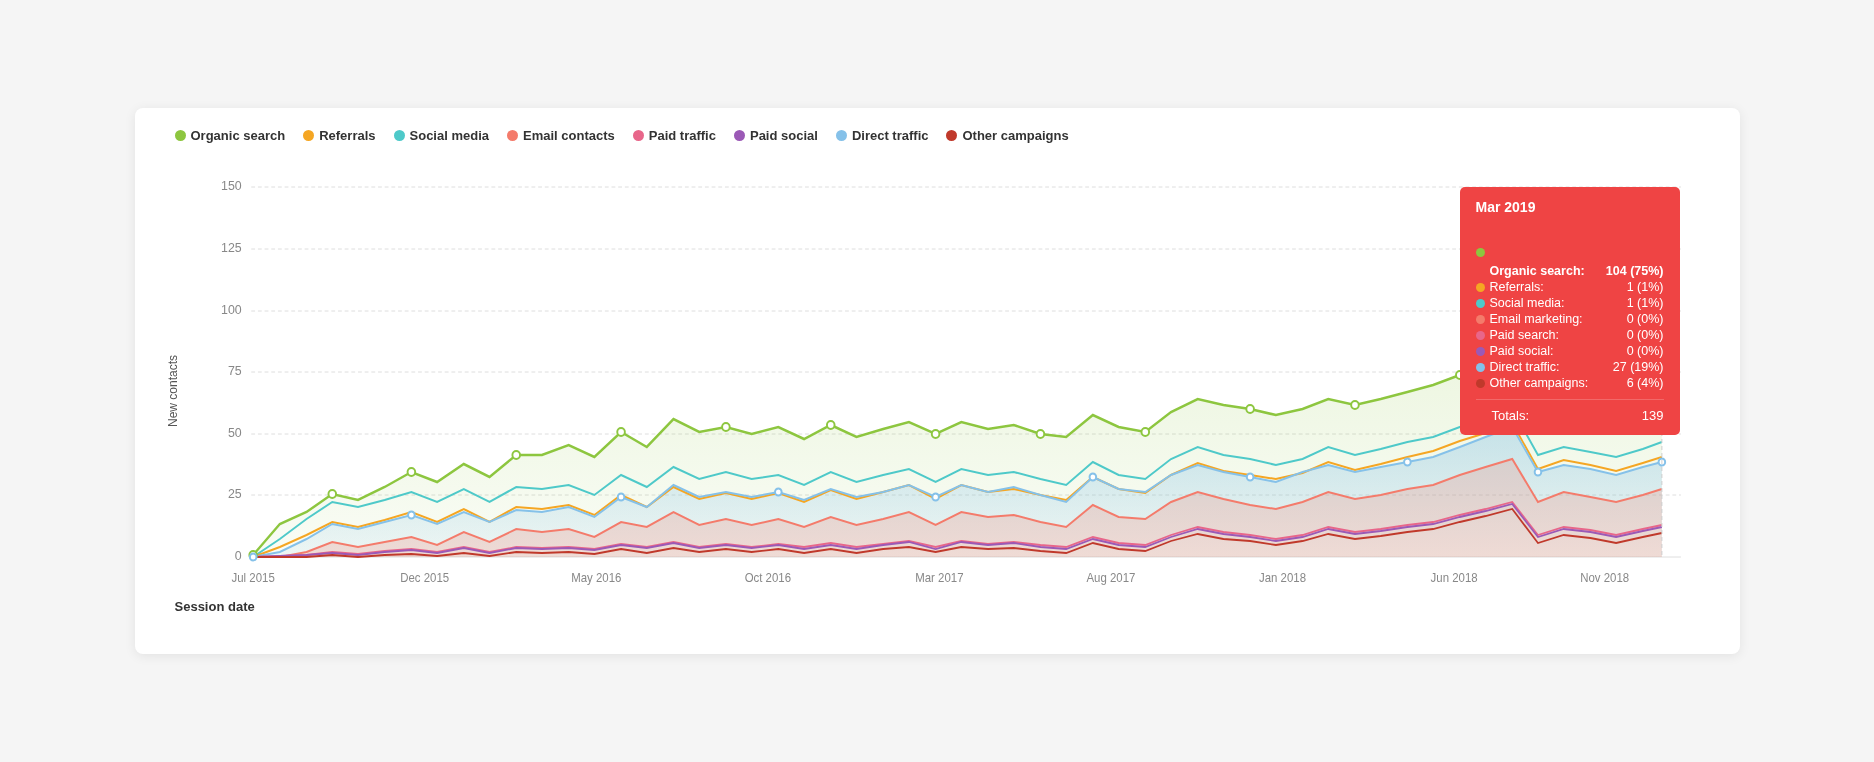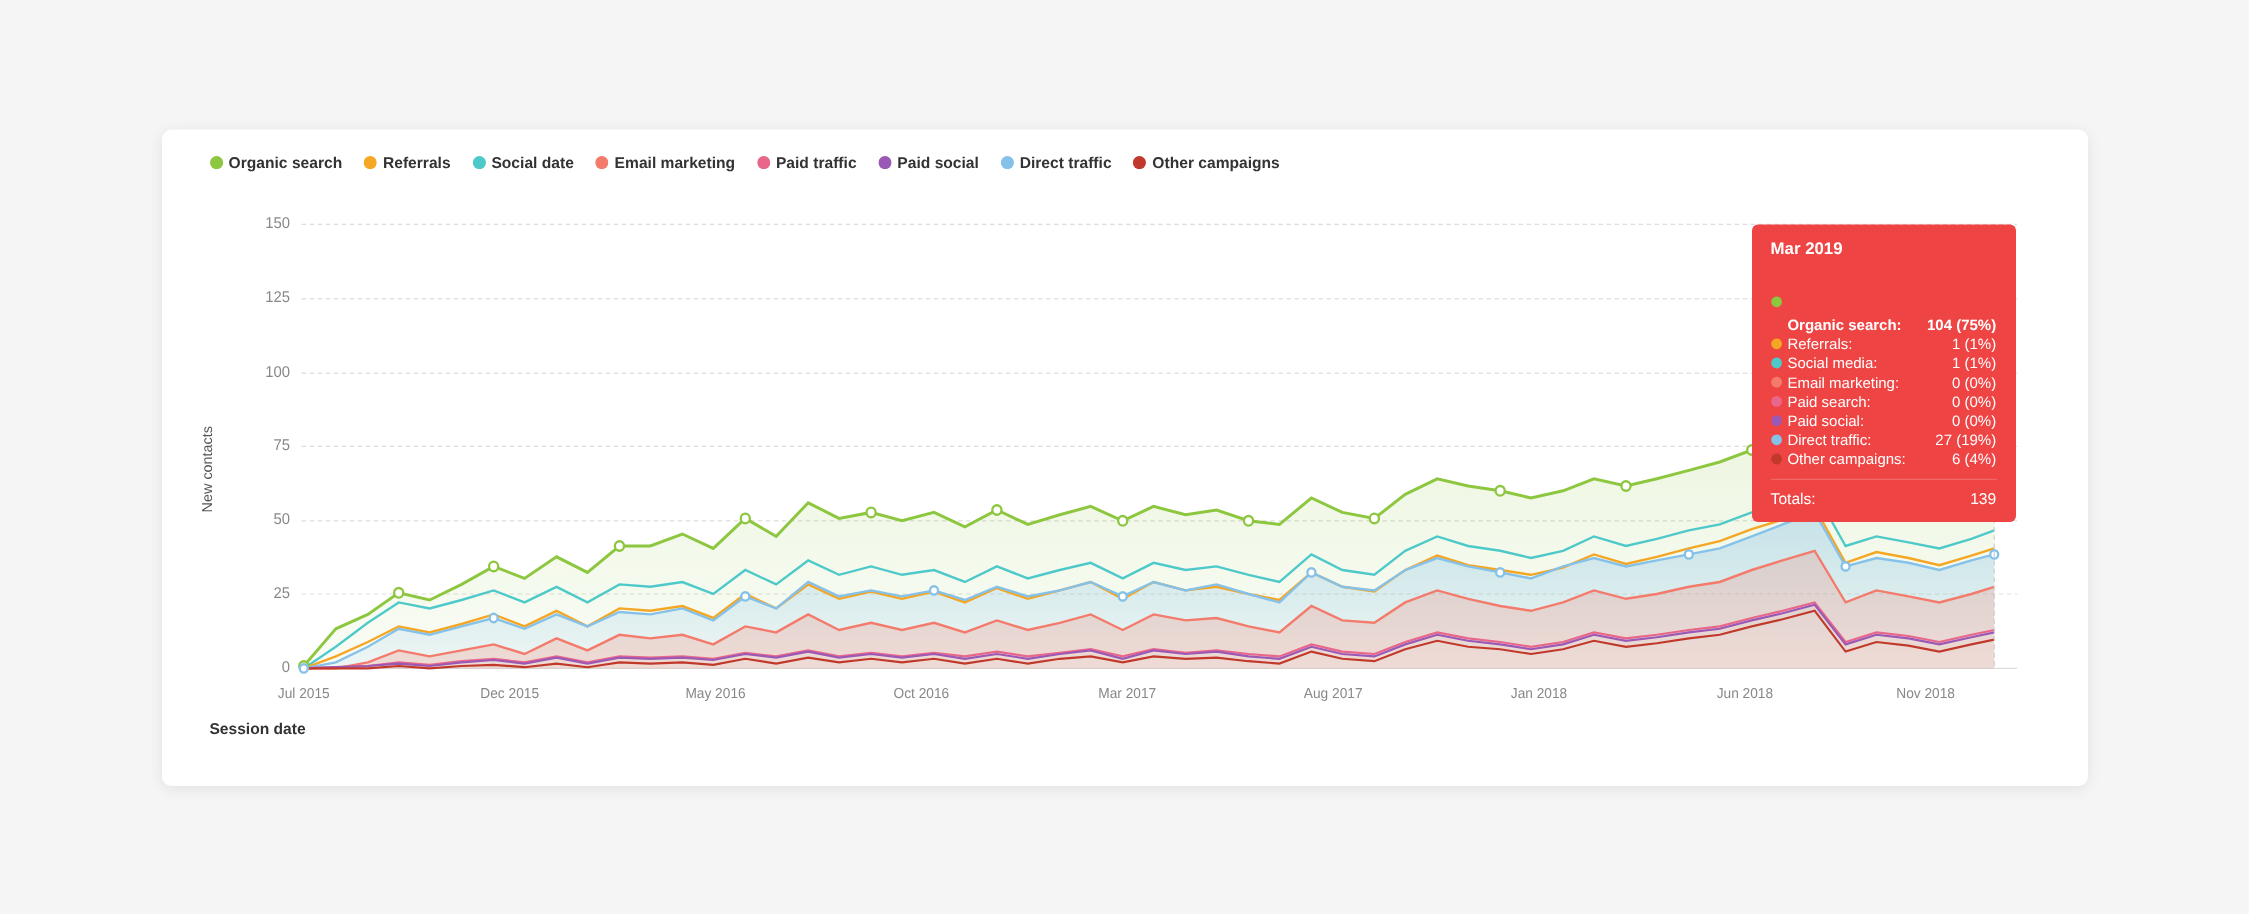--- a/index.html
+++ b/index.html
@@ -118,43 +118,44 @@
     }
     .tooltip-divider {
       border: none;
       border-top: 1px solid rgba(255,255,255,0.2);
       margin: 8px 0;
     }
     .tooltip-totals {
       display: flex;
       justify-content: space-between;
       font-size: 13px;
+      margin-left: 16px;
     }
   </style>
 </head>
 <body>
 
 <div class="chart-container">
 
   <div class="legend">
     <div class="legend-item">
       <span class="legend-dot" style="background:#8dc63f;"></span>
       <span>Organic search</span>
     </div>
     <div class="legend-item">
       <span class="legend-dot" style="background:#f5a623;"></span>
       <span>Referrals</span>
     </div>
     <div class="legend-item">
       <span class="legend-dot" style="background:#4ec9c9;"></span>
-      <span>Social date</span>
+      <span>Social media</span>
     </div>
     <div class="legend-item">
       <span class="legend-dot" style="background:#f47b6b;"></span>
-      <span>Email marketing</span>
+      <span>Email contacts</span>
     </div>
     <div class="legend-item">
       <span class="legend-dot" style="background:#e8668a;"></span>
       <span>Paid traffic</span>
     </div>
     <div class="legend-item">
       <span class="legend-dot" style="background:#9b59b6;"></span>
       <span>Paid social</span>
     </div>
     <div class="legend-item">

